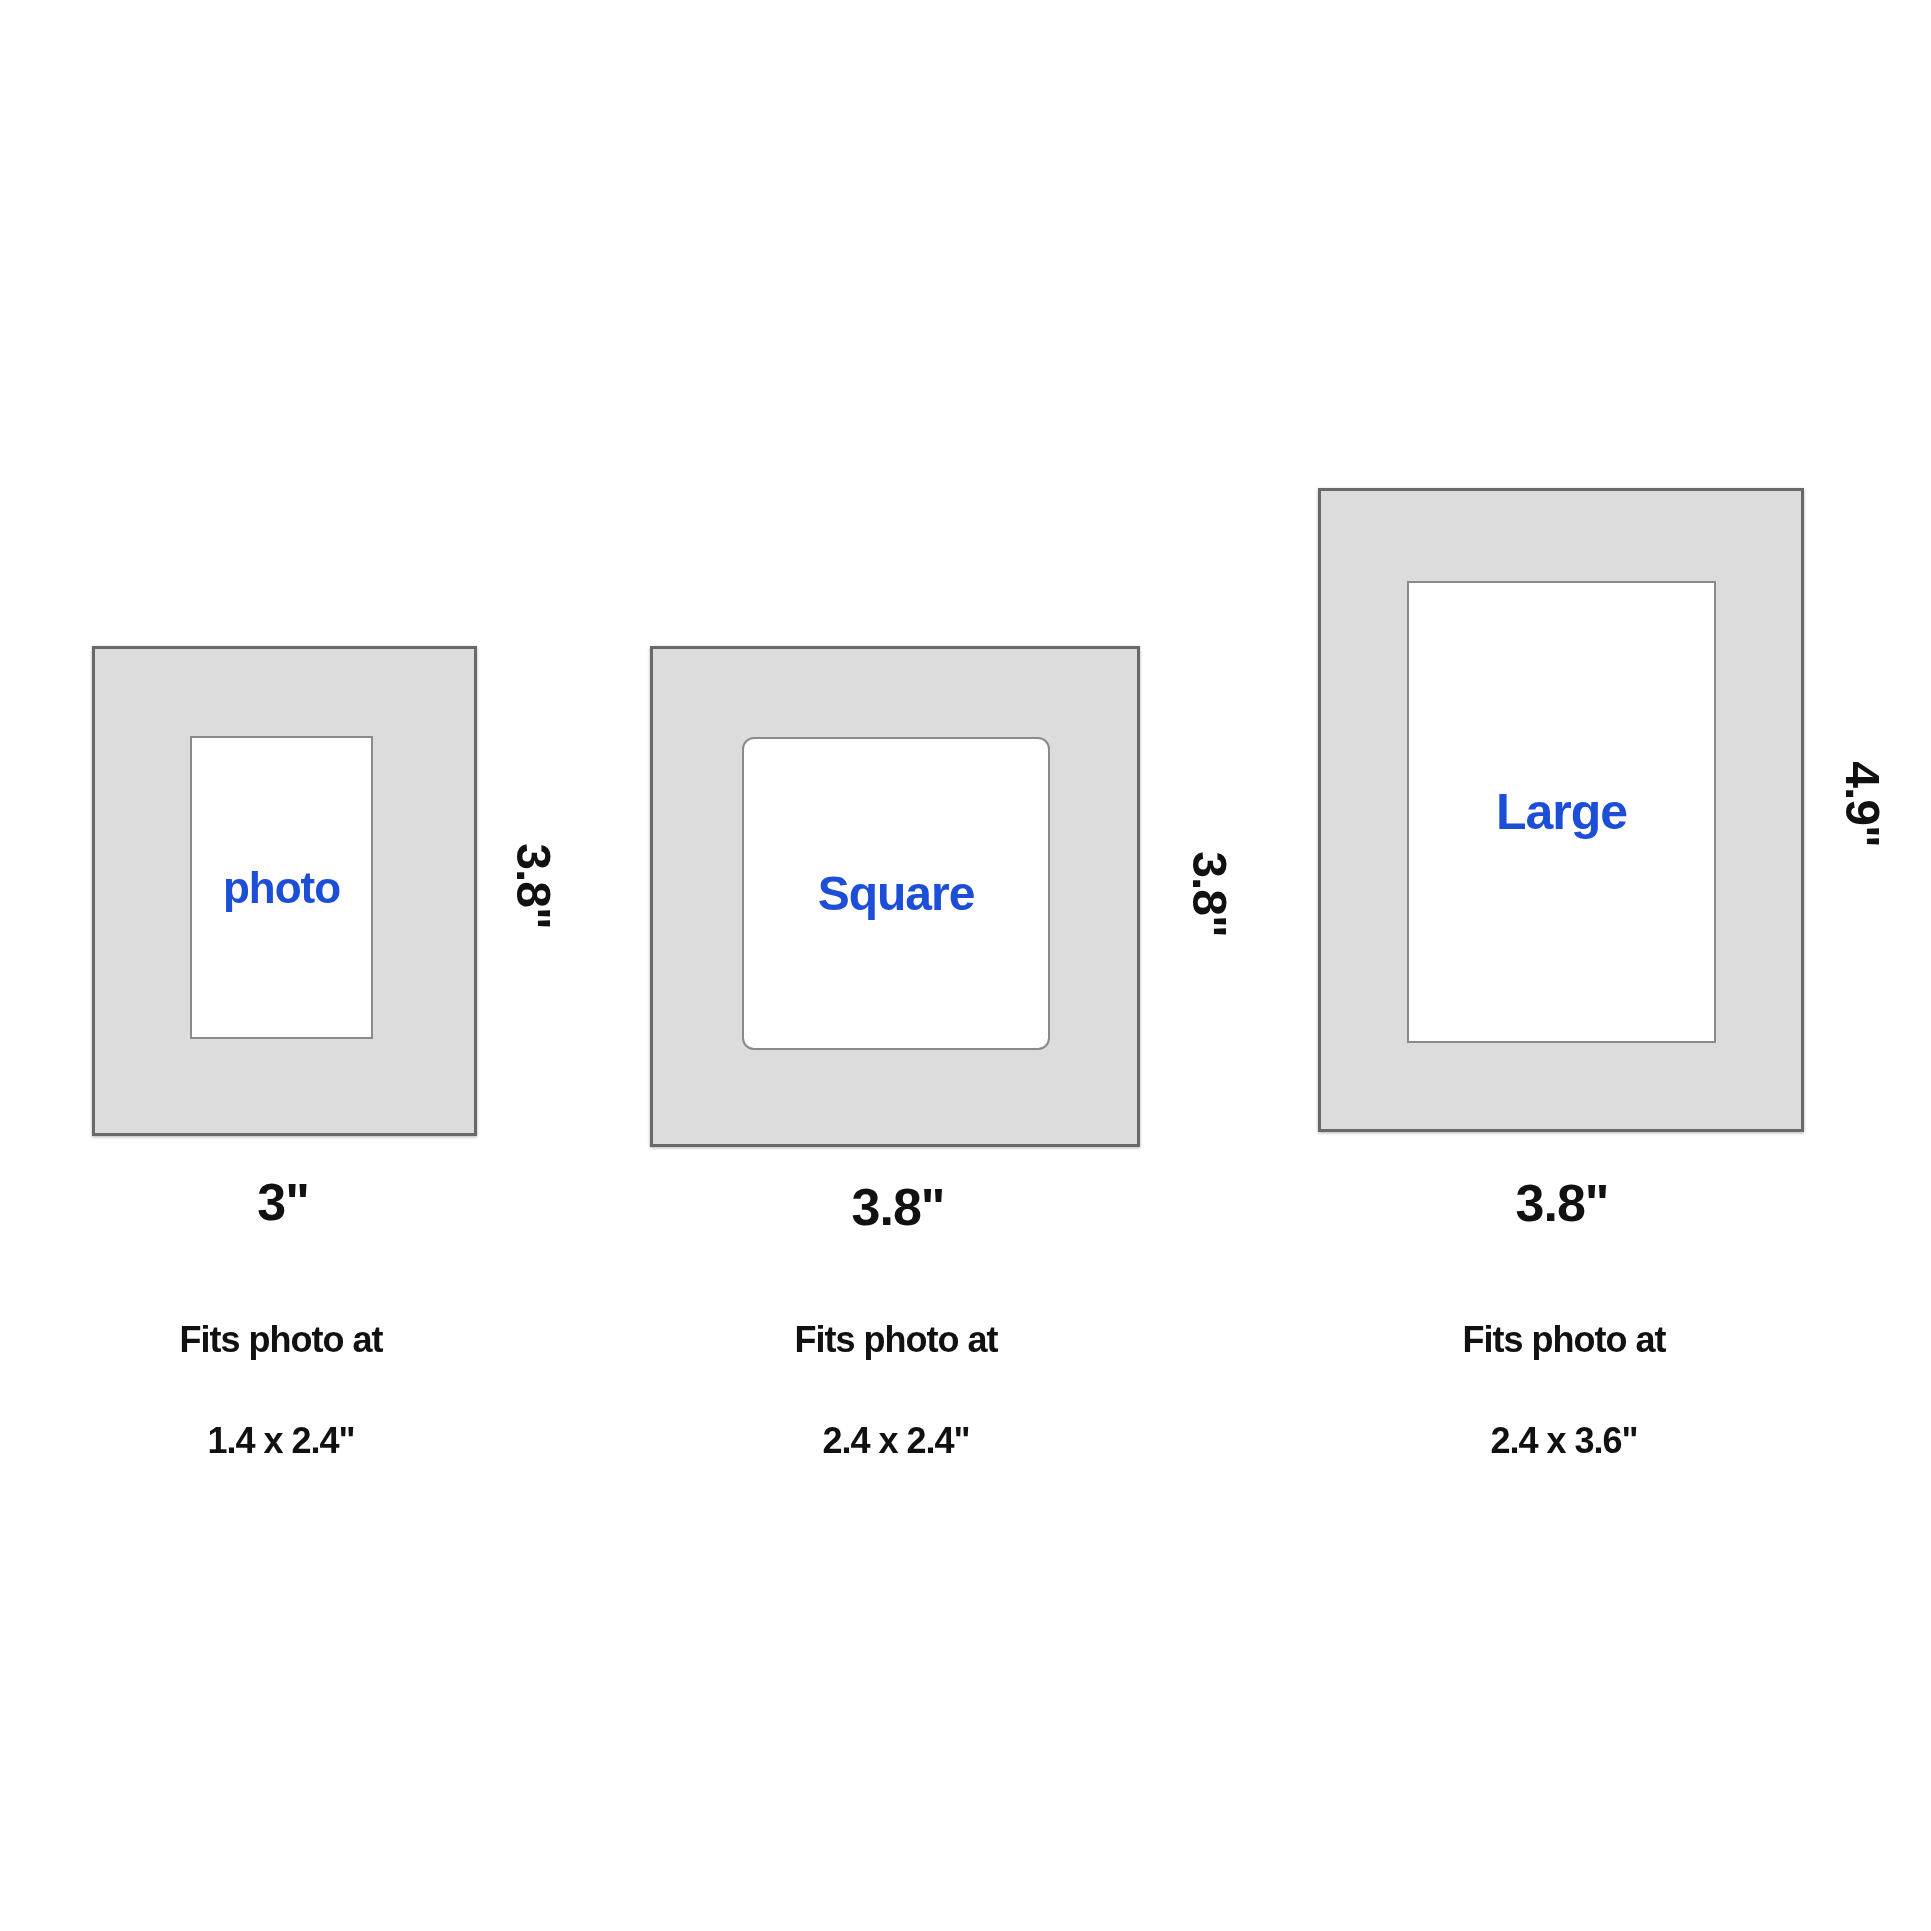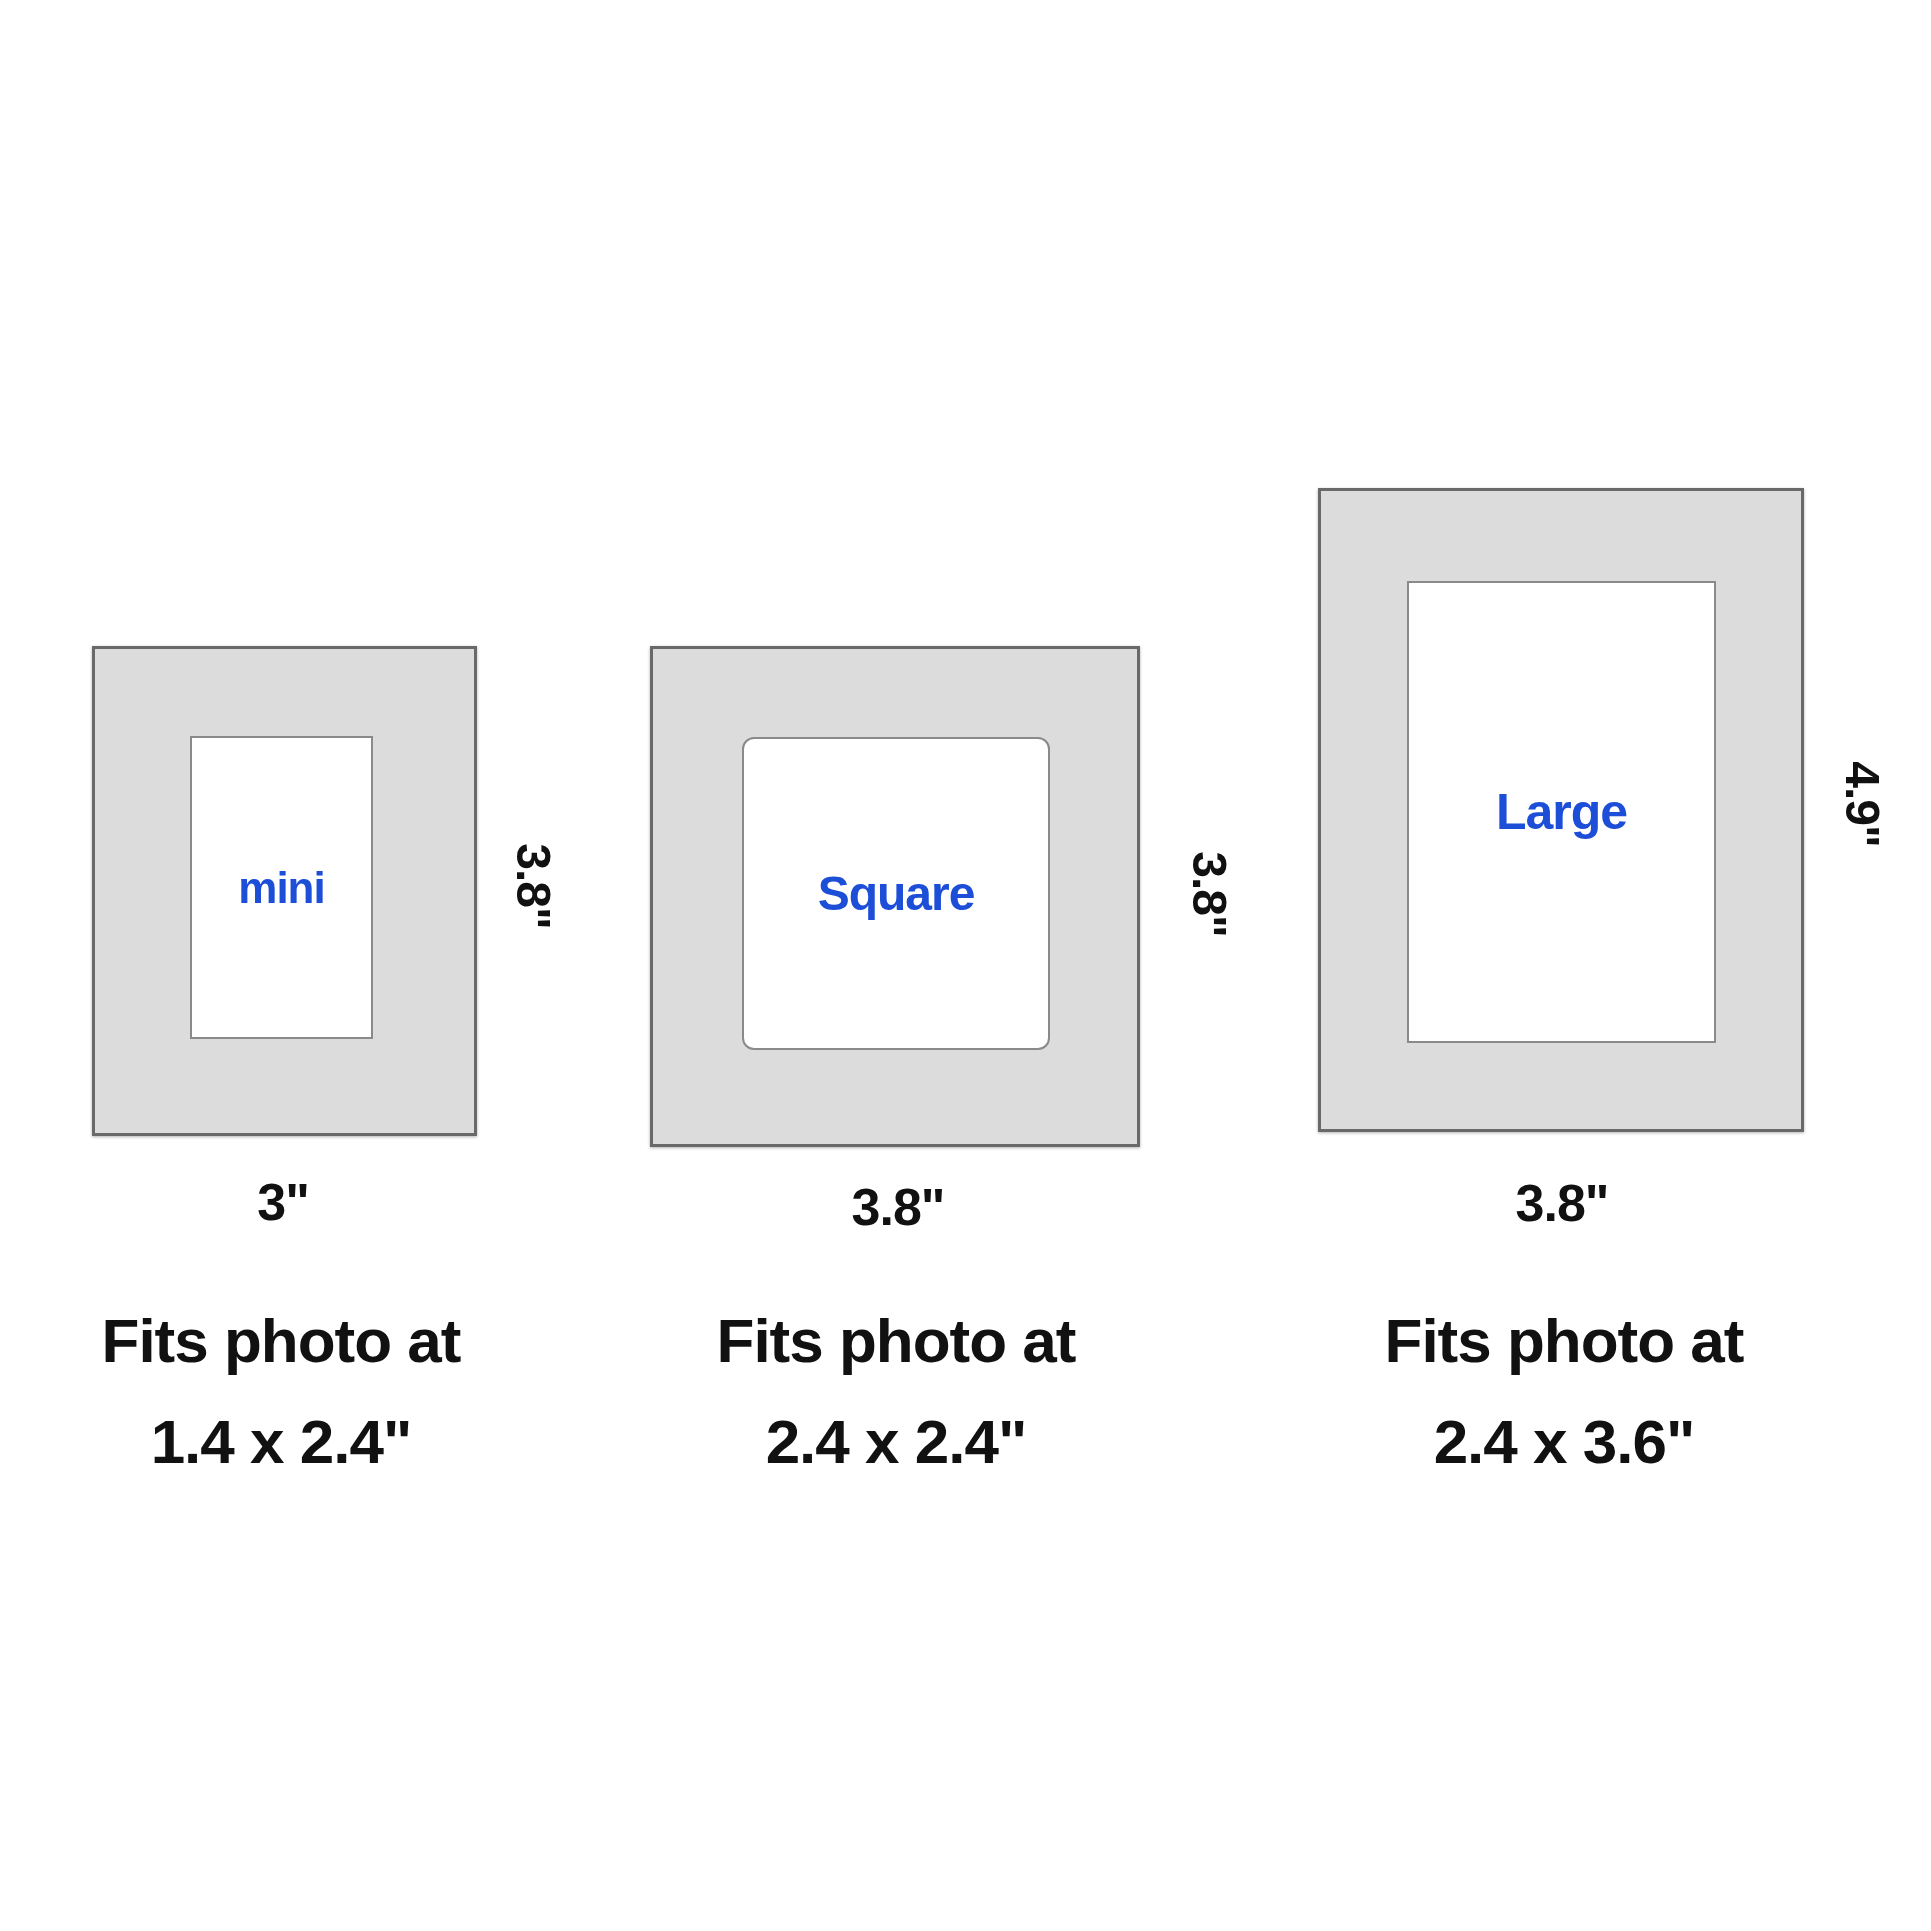--- a/index.html
+++ b/index.html
@@ -51,21 +51,21 @@
     position: absolute;
     font-weight: bold;
     font-size: 52px;
     white-space: nowrap;
     transform: translate(-50%, -50%);
     letter-spacing: -1px;
   }
   .fits-caption, .fits-size {
     position: absolute;
     font-weight: bold;
-    font-size: 62px;
+    font-size: 36px;
     white-space: nowrap;
     transform: translate(-50%, -50%);
     letter-spacing: -1px;
   }
 
   
   .mat-1     { left: 92px;  top: 646px; width: 385px; height: 490px; }
   .opening-1 { left: 95px;  top: 87px;  width: 183px; height: 303px; }
   .name-1    { font-size: 44px; }
   .side-1    { left: 533px;  top: 886px; }
@@ -91,21 +91,21 @@
   .caption-3 { left: 1564px; top: 1340px; }
   .size-3    { left: 1564px; top: 1441px; }
 </style>
 </head>
 <body>
 
 <div class="canvas">
 
   <div class="mat mat-1">
     <div class="opening opening-1">
-      <span class="name-label name-1">mini</span>
+      <span class="name-label name-1">photo</span>
     </div>
   </div>
   <div class="side-label side-1">3.8"</div>
   <div class="bottom-label bottom-1">3"</div>
   <div class="fits-caption caption-1">Fits photo at</div>
   <div class="fits-size size-1">1.4 x 2.4"</div>
 
   <div class="mat mat-2">
     <div class="opening opening-2">
       <span class="name-label name-2">Square</span>

